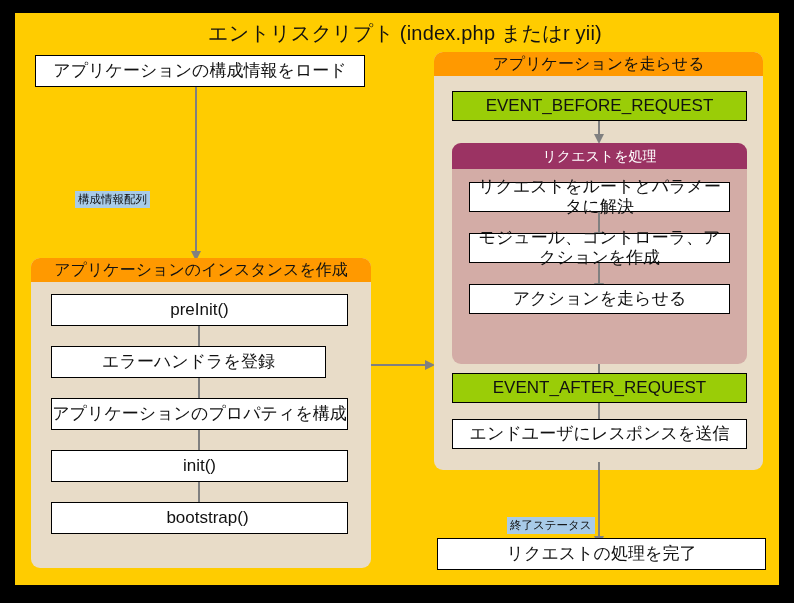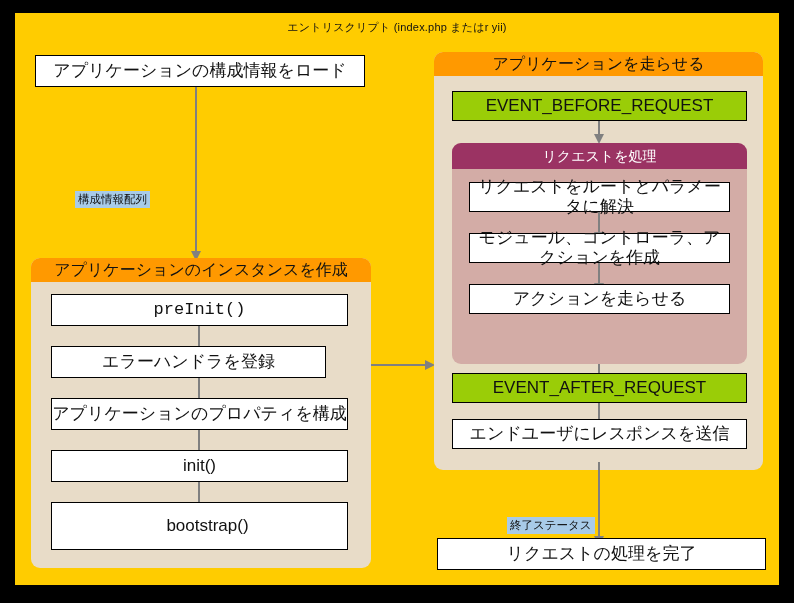--- a/index.html
+++ b/index.html
@@ -18,25 +18,25 @@
     position: absolute;
     left: 15px;
     top: 13px;
     width: 764px;
     height: 572px;
     background: #FFCC00;
   }
 
   .diagram-title {
     position: absolute;
-    left: 0;
+    left: 8px;
     top: 7px;
     width: 764px;
     text-align: center;
-    font-size: 11px;
+    font-size: 20px;
     color: #111111;
     letter-spacing: 0.2px;
   }
 
   
   .node {
     position: absolute;
     box-sizing: border-box;
     border: 1.6px solid #000000;
     background: #FFFFFF;
@@ -137,33 +137,33 @@
   <div class="node" style="left:20px; top:42px; width:330px; height:32px;">アプリケーションの構成情報をロード</div>
 
   <div class="arrow-v" style="left:180px; top:74px; height:165px;"></div>
 
   <div class="edge-label" style="left:60px; top:157px;">構成情報配列</div>
 
   <div class="group" style="left:16px; top:245px; width:340px; height:310px;">
     <div class="group-header">アプリケーションのインスタンスを作成</div>
   </div>
 
-  <div class="node" style="left:36px; top:281px; width:297px; height:32px;font-family:Liberation Mono, monospace;">preInit()</div>
+  <div class="node" style="left:36px; top:281px; width:297px; height:32px;">preInit()</div>
   <div class="arrow-v" style="left:183px; top:313px; height:21px;"></div>
 
   <div class="node" style="left:36px; top:333px; width:275px; height:32px;">エラーハンドラを登録</div>
   <div class="arrow-v" style="left:183px; top:365px; height:21px;"></div>
 
   <div class="node" style="left:36px; top:385px; width:297px; height:32px;">アプリケーションのプロパティを構成</div>
   <div class="arrow-v" style="left:183px; top:417px; height:21px;"></div>
 
   <div class="node" style="left:36px; top:437px; width:297px; height:32px;">init()</div>
   <div class="arrow-v" style="left:183px; top:469px; height:21px;"></div>
 
-  <div class="node" style="left:36px; top:489px; width:297px; height:48px;padding-left:16px;">bootstrap()</div>
+  <div class="node" style="left:36px; top:489px; width:297px; height:32px;padding-left:16px;">bootstrap()</div>
 
   <div class="arrow-h" style="left:356px; top:351px; width:55px;"></div>
 
   <div class="group" style="left:419px; top:39px; width:329px; height:418px;">
     <div class="group-header">アプリケーションを走らせる</div>
   </div>
 
   <div class="node green" style="left:437px; top:78px; width:295px; height:30px;">EVENT_BEFORE_REQUEST</div>
   <div class="arrow-v" style="left:583px; top:108px; height:14px;"></div>
 

